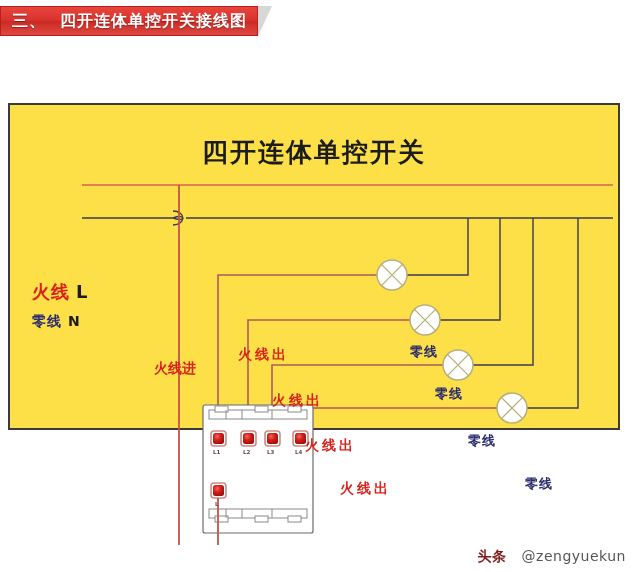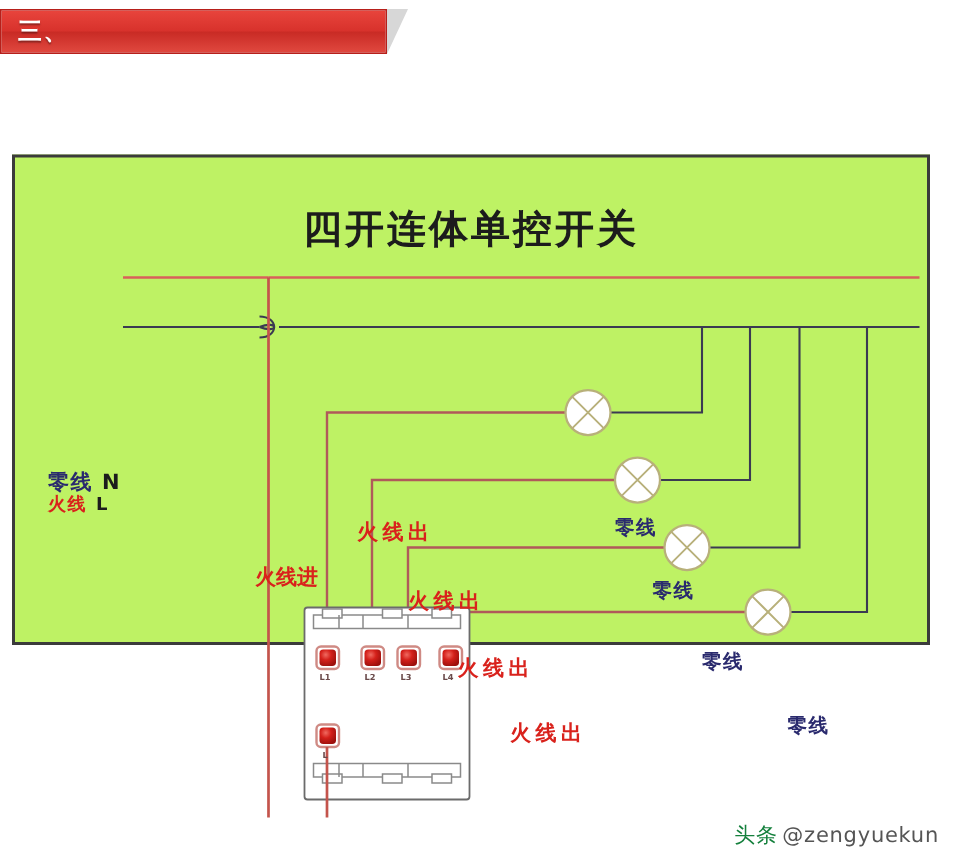--- a/index.html
+++ b/index.html
@@ -27,70 +27,71 @@
   .banner-text{
     position:absolute;left:0;top:0;width:258px;height:30px;
     display:flex;align-items:center;
     color:#ffffff;font-weight:bold;font-size:16px;letter-spacing:1px;
     text-shadow:0 1px 1px rgba(0,0,0,.35);
   }
   .banner-num{padding-left:12px;padding-right:14px;}
   
   #diagram-frame{
     position:absolute;left:8px;top:103px;width:612px;height:327px;
-    border:2px solid #3b3b3b;box-sizing:border-box;background:#bef264;
+    border:2px solid #3b3b3b;box-sizing:border-box;background:#fde047;
   }
   #diagram-title{
     position:absolute;left:0;top:30px;width:100%;text-align:center;
     font-size:26px;font-weight:bold;color:#1c1c1c;letter-spacing:2px;
     font-family:"DejaVu Sans","Liberation Sans",sans-serif;
   }
   
   #wiring-svg{position:absolute;left:0;top:0;width:612px;height:445px;}
   
   .lbl{position:absolute;white-space:nowrap;font-weight:bold;}
   .lbl-live{color:#d9221c;}
   .lbl-neutral{color:#2a2a6e;}
-  #label-live-l{left:22px;top:175px;font-size:12px;letter-spacing:1px;margin-top:48px;}
+  #label-live-l{left:22px;top:175px;font-size:18px;letter-spacing:1px;}
   #label-live-l .en{color:#1c1c1c;margin-left:6px;}
   #label-neutral-n{left:22px;top:208px;font-size:14px;letter-spacing:1px;}
   #label-neutral-n .en{color:#1c1c1c;margin-left:6px;}
   #label-live-in{
-    left:160px;top:255px;font-size:14px;width:16px;
-    line-height:17px;text-align:left;letter-spacing:0;margin-top:17px;
+    left:144px;top:255px;font-size:14px;width:16px;
+    line-height:17px;text-align:left;letter-spacing:0;
   }
   .lbl-fchu{font-size:14px;letter-spacing:3px;font-family:Liberation Mono, monospace;}
   #label-fchu-1{left:228px;top:241px;}
   #label-fchu-2{left:262px;top:287px;}
   #label-fchu-3{left:295px;top:332px;}
   #label-fchu-4{left:330px;top:375px;}
   .lbl-lingxian{font-size:13px;letter-spacing:1px;}
   #label-lx-1{left:400px;top:238px;}
   #label-lx-2{left:425px;top:280px;}
   #label-lx-3{left:458px;top:327px;}
   #label-lx-4{left:515px;top:370px;}
   
   .term-lbl{
     position:absolute;font-size:5.5px;color:#6a4a4a;font-weight:bold;
   }
   
   #watermark{
     position:absolute;right:14px;bottom:6px;
     font-size:14px;color:#555;letter-spacing:.5px;
   }
-  #watermark .wm-cn{font-weight:normal;color:#15803d;margin-right:3px;}
+  #watermark .wm-cn{font-weight:bold;color:#7f1d1d;margin-right:15px;}
 </style>
 </head>
 <body>
 
 <div id="header-banner">
   <div class="banner-bg"></div>
   <div class="banner-fold"></div>
   <div class="banner-text">
     <span class="banner-num">三、</span>
+    <span>四开连体单控开关接线图</span>
   </div>
 </div>
 
 <div id="diagram-frame">
 
   <div id="diagram-title">四开连体单控开关</div>
 
   <svg id="wiring-svg" viewBox="0 0 612 445">
     <defs>
       <style>

